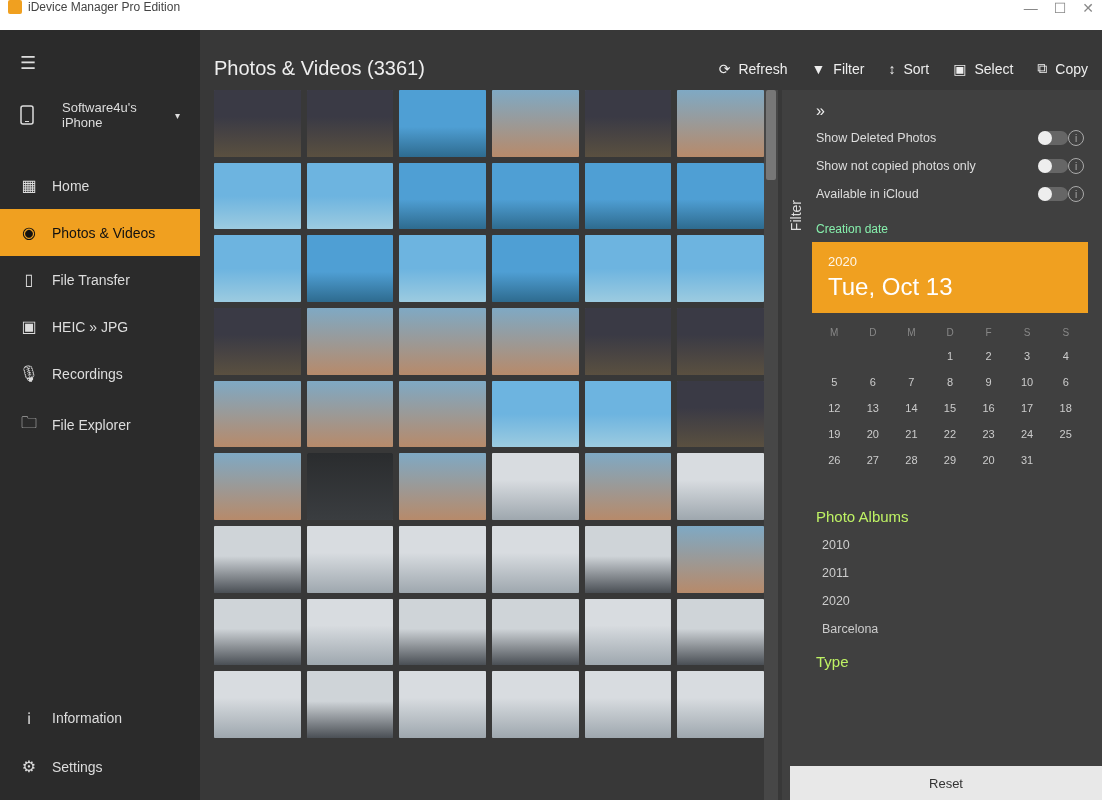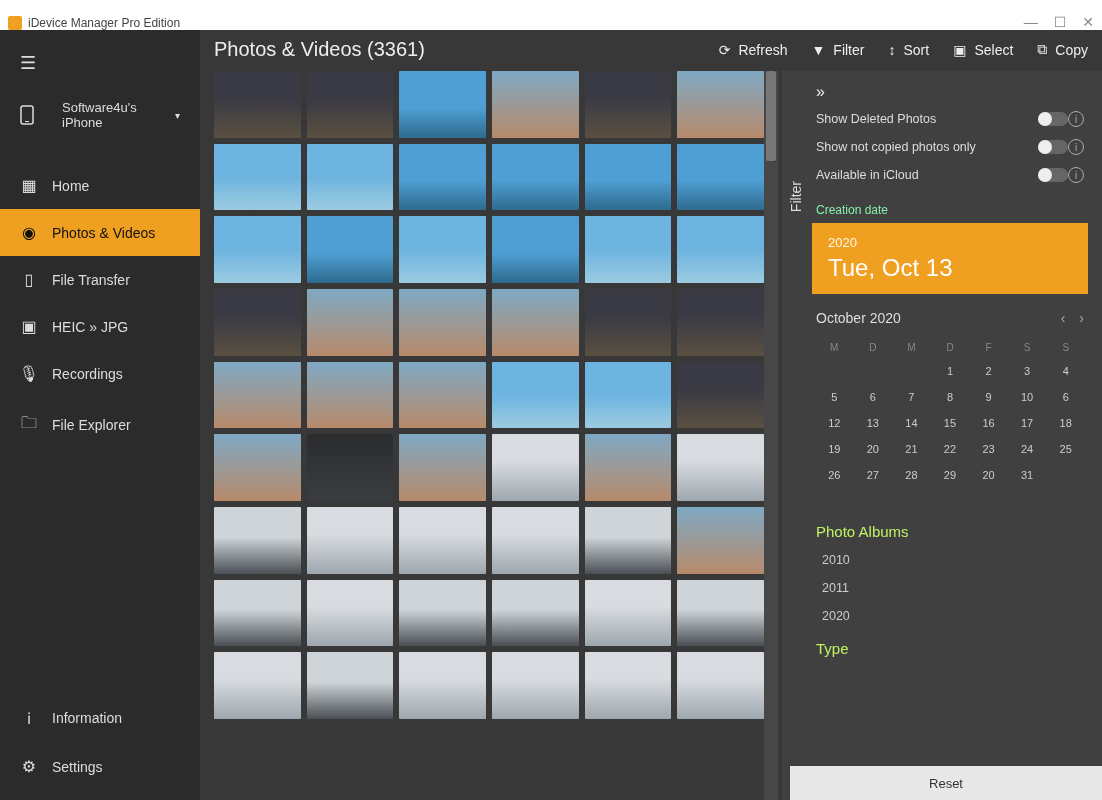--- a/index.html
+++ b/index.html
@@ -1,30 +1,30 @@
 <!DOCTYPE html>
 <html><head>
 <meta charset="utf-8">
 <style>
 * { margin: 0; padding: 0; box-sizing: border-box; font-family: 'Segoe UI', Arial, sans-serif; }
 body { width: 1102px; height: 800px; overflow: hidden; background: #2b2b2b; }
-.titlebar { height: 30px; background: #fff; display: flex; align-items: flex-end; padding: 0 8px; color: #444; font-size: 12px; }
+.titlebar { height: 30px; background: #fff; display: flex; align-items: flex-start; padding: 0 8px; color: #444; font-size: 12px; }
 .titlebar .logo-icon { width: 14px; height: 14px; background: #f0a020; border-radius: 2px; margin-right: 6px; }
 .titlebar .win-controls { margin-left: auto; display: flex; gap: 16px; color: #888; font-size: 14px; }
 .app { display: flex; height: 770px; }
 .sidebar { width: 200px; background: #2b2b2b; display: flex; flex-direction: column; padding-top: 8px; }
 .hamburger { padding: 14px 20px; color: #ddd; font-size: 18px; cursor: pointer; }
 .device-select { padding: 12px 20px; color: #ddd; font-size: 13px; display: flex; align-items: center; gap: 28px; cursor: pointer; }
 .nav { margin-top: 20px; }
 .nav-item { display: flex; align-items: center; gap: 14px; padding: 14px 20px; color: #ddd; font-size: 14px; cursor: pointer; }
 .nav-item.active { background: #f0a020; color: #111; }
 .nav-item .icon { width: 18px; display: flex; justify-content: center; font-size: 16px; }
 .sidebar-bottom { margin-top: auto; margin-bottom: 10px; }
 .main { flex: 1; background: #383838; display: flex; flex-direction: column; }
-.toolbar { display: flex; align-items: center; padding: 8px 14px 10px 14px; color: #eee; }
+.toolbar { display: flex; align-items: center; padding: 27px 14px 10px 14px; color: #eee; }
 .page-title { font-size: 20px; font-weight: 400; }
 .toolbar-actions { margin-left: auto; display: flex; gap: 24px; }
 .tb-btn { display: flex; align-items: center; gap: 8px; font-size: 14px; color: #eee; cursor: pointer; }
 .content { flex: 1; display: flex; overflow: hidden; }
 .grid-wrap { flex: 1; overflow: hidden; padding: 0 4px 0 14px; display: flex; }
 .grid { display: grid; grid-template-columns: repeat(6, 1fr); gap: 6px; align-content: start; flex: 1; overflow-y: auto; scrollbar-width: thin; }
 .thumb { aspect-ratio: 1.3/1; background: #555; border-radius: 1px; position: relative; overflow: hidden; }
 .thumb .fill { position:absolute; inset:0; }
 .sky-a { background: linear-gradient(#6db4e0 50%,#9ccbe0); }
 .sky-b { background: linear-gradient(#4f9fd4 55%,#2e6b8f); }
@@ -340,27 +340,20 @@
                 <div class="label">Available in iCloud</div>
                 <div class="switch"></div>
                 <div class="info-icon">i</div>
               </div>
             </div>
           <div class="section-label">Creation date</div>
           <div class="date-card">
             <div class="year">2020</div>
             <div class="date">Tue, Oct 13</div>
           </div>
-          <div class="cal-head">
-            <span>October 2020</span>
-            <div class="nav-arrows">
-              <span>‹</span>
-              <span>›</span>
-            </div>
-          </div>
           <div class="cal-grid" id="cal-grid">
               <div class="dh">M</div>
               <div class="dh">D</div>
               <div class="dh">M</div>
               <div class="dh">D</div>
               <div class="dh">F</div>
               <div class="dh">S</div>
               <div class="dh">S</div>
               <div class="d"></div>
               <div class="d"></div>
@@ -402,20 +395,21 @@
               <div class="d"></div>
               <div class="d"></div>
             </div>
 
           <div class="albums">
             <div class="hdr">Photo Albums</div>
             <div id="album-list">
                 <div class="album-item">2010</div>
                 <div class="album-item">2011</div>
                 <div class="album-item">2020</div>
+                <div class="album-item">Barcelona</div>
               </div>
             <div class="hdr" style="margin-top:10px">Type</div>
           </div>
         </div>
         <div class="reset-bar">
             <span>Reset</span>
           </div>
       </div>
     </div>
   </div>

